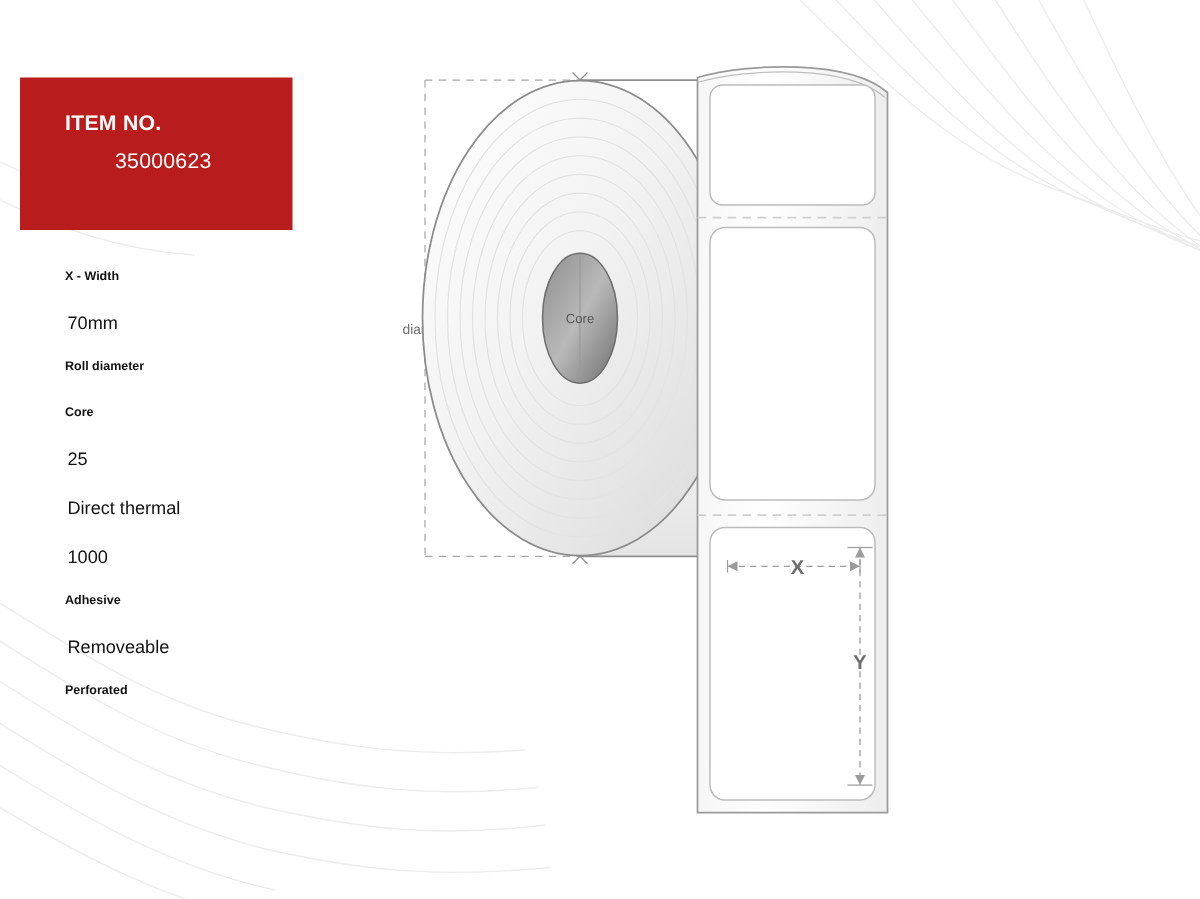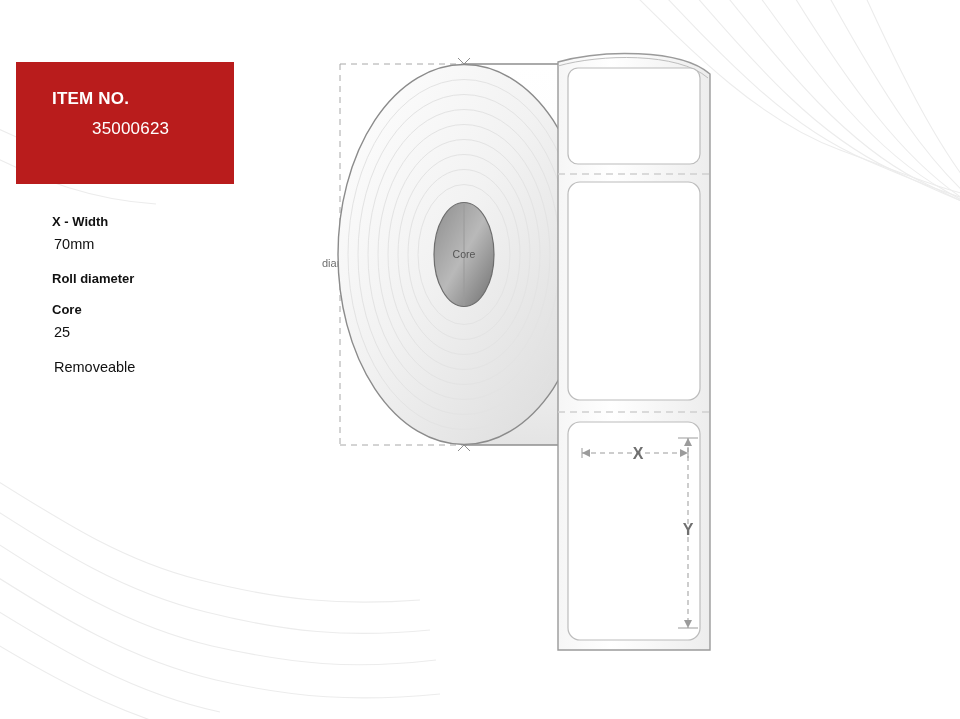--- a/index.html
+++ b/index.html
@@ -61,32 +61,32 @@
     width: 260px;
     z-index: 3;
   }
   .spec-row {
     margin-bottom: 14px;
   }
   .spec-row.gap {
     margin-bottom: 12px;
   }
   .spec-term {
-    font-size: 13px;
+    font-size: 10px;
     font-weight: bold;
     color: #111111;
     line-height: 19px;
   }
   .spec-val {
     font-size: 14.5px;
     font-weight: normal;
     color: #111111;
     line-height: 21px;
     padding-left: 2px;
-    margin-top: 3px;
+    margin-top: 18px;
   }
 
   
   .illustration {
     position: absolute;
     left: 300px;
     top: 40px;
     width: 640px;
     height: 650px;
     z-index: 2;
@@ -137,30 +137,34 @@
     <div class="spec-term">Roll diameter</div>
     <div class="spec-val"></div>
   </div>
 
   <div class="spec-row">
     <div class="spec-term">Core</div>
     <div class="spec-val">25</div>
   </div>
 
   <div class="spec-row">
-  </div>
-
-  <div class="spec-row">
-  </div>
-
-  <div class="spec-row">
+    <div class="spec-val">Direct thermal</div>
+  </div>
+
+  <div class="spec-row">
+    <div class="spec-val">1000</div>
+  </div>
+
+  <div class="spec-row">
+    <div class="spec-term">Adhesive</div>
     <div class="spec-val">Removeable</div>
   </div>
 
   <div class="spec-row">
+    <div class="spec-term">Perforated</div>
   </div>
 
 </div>
 
 <svg class="illustration" width="640" height="650" viewBox="0 0 640 650" aria-hidden="true">
   <defs>
     <linearGradient id="rollFaceGrad" x1="0" y1="0" x2="1" y2="1">
       <stop offset="0%" stop-color="#ffffff"></stop>
       <stop offset="45%" stop-color="#f2f2f2"></stop>
       <stop offset="100%" stop-color="#d9d9d9"></stop>

